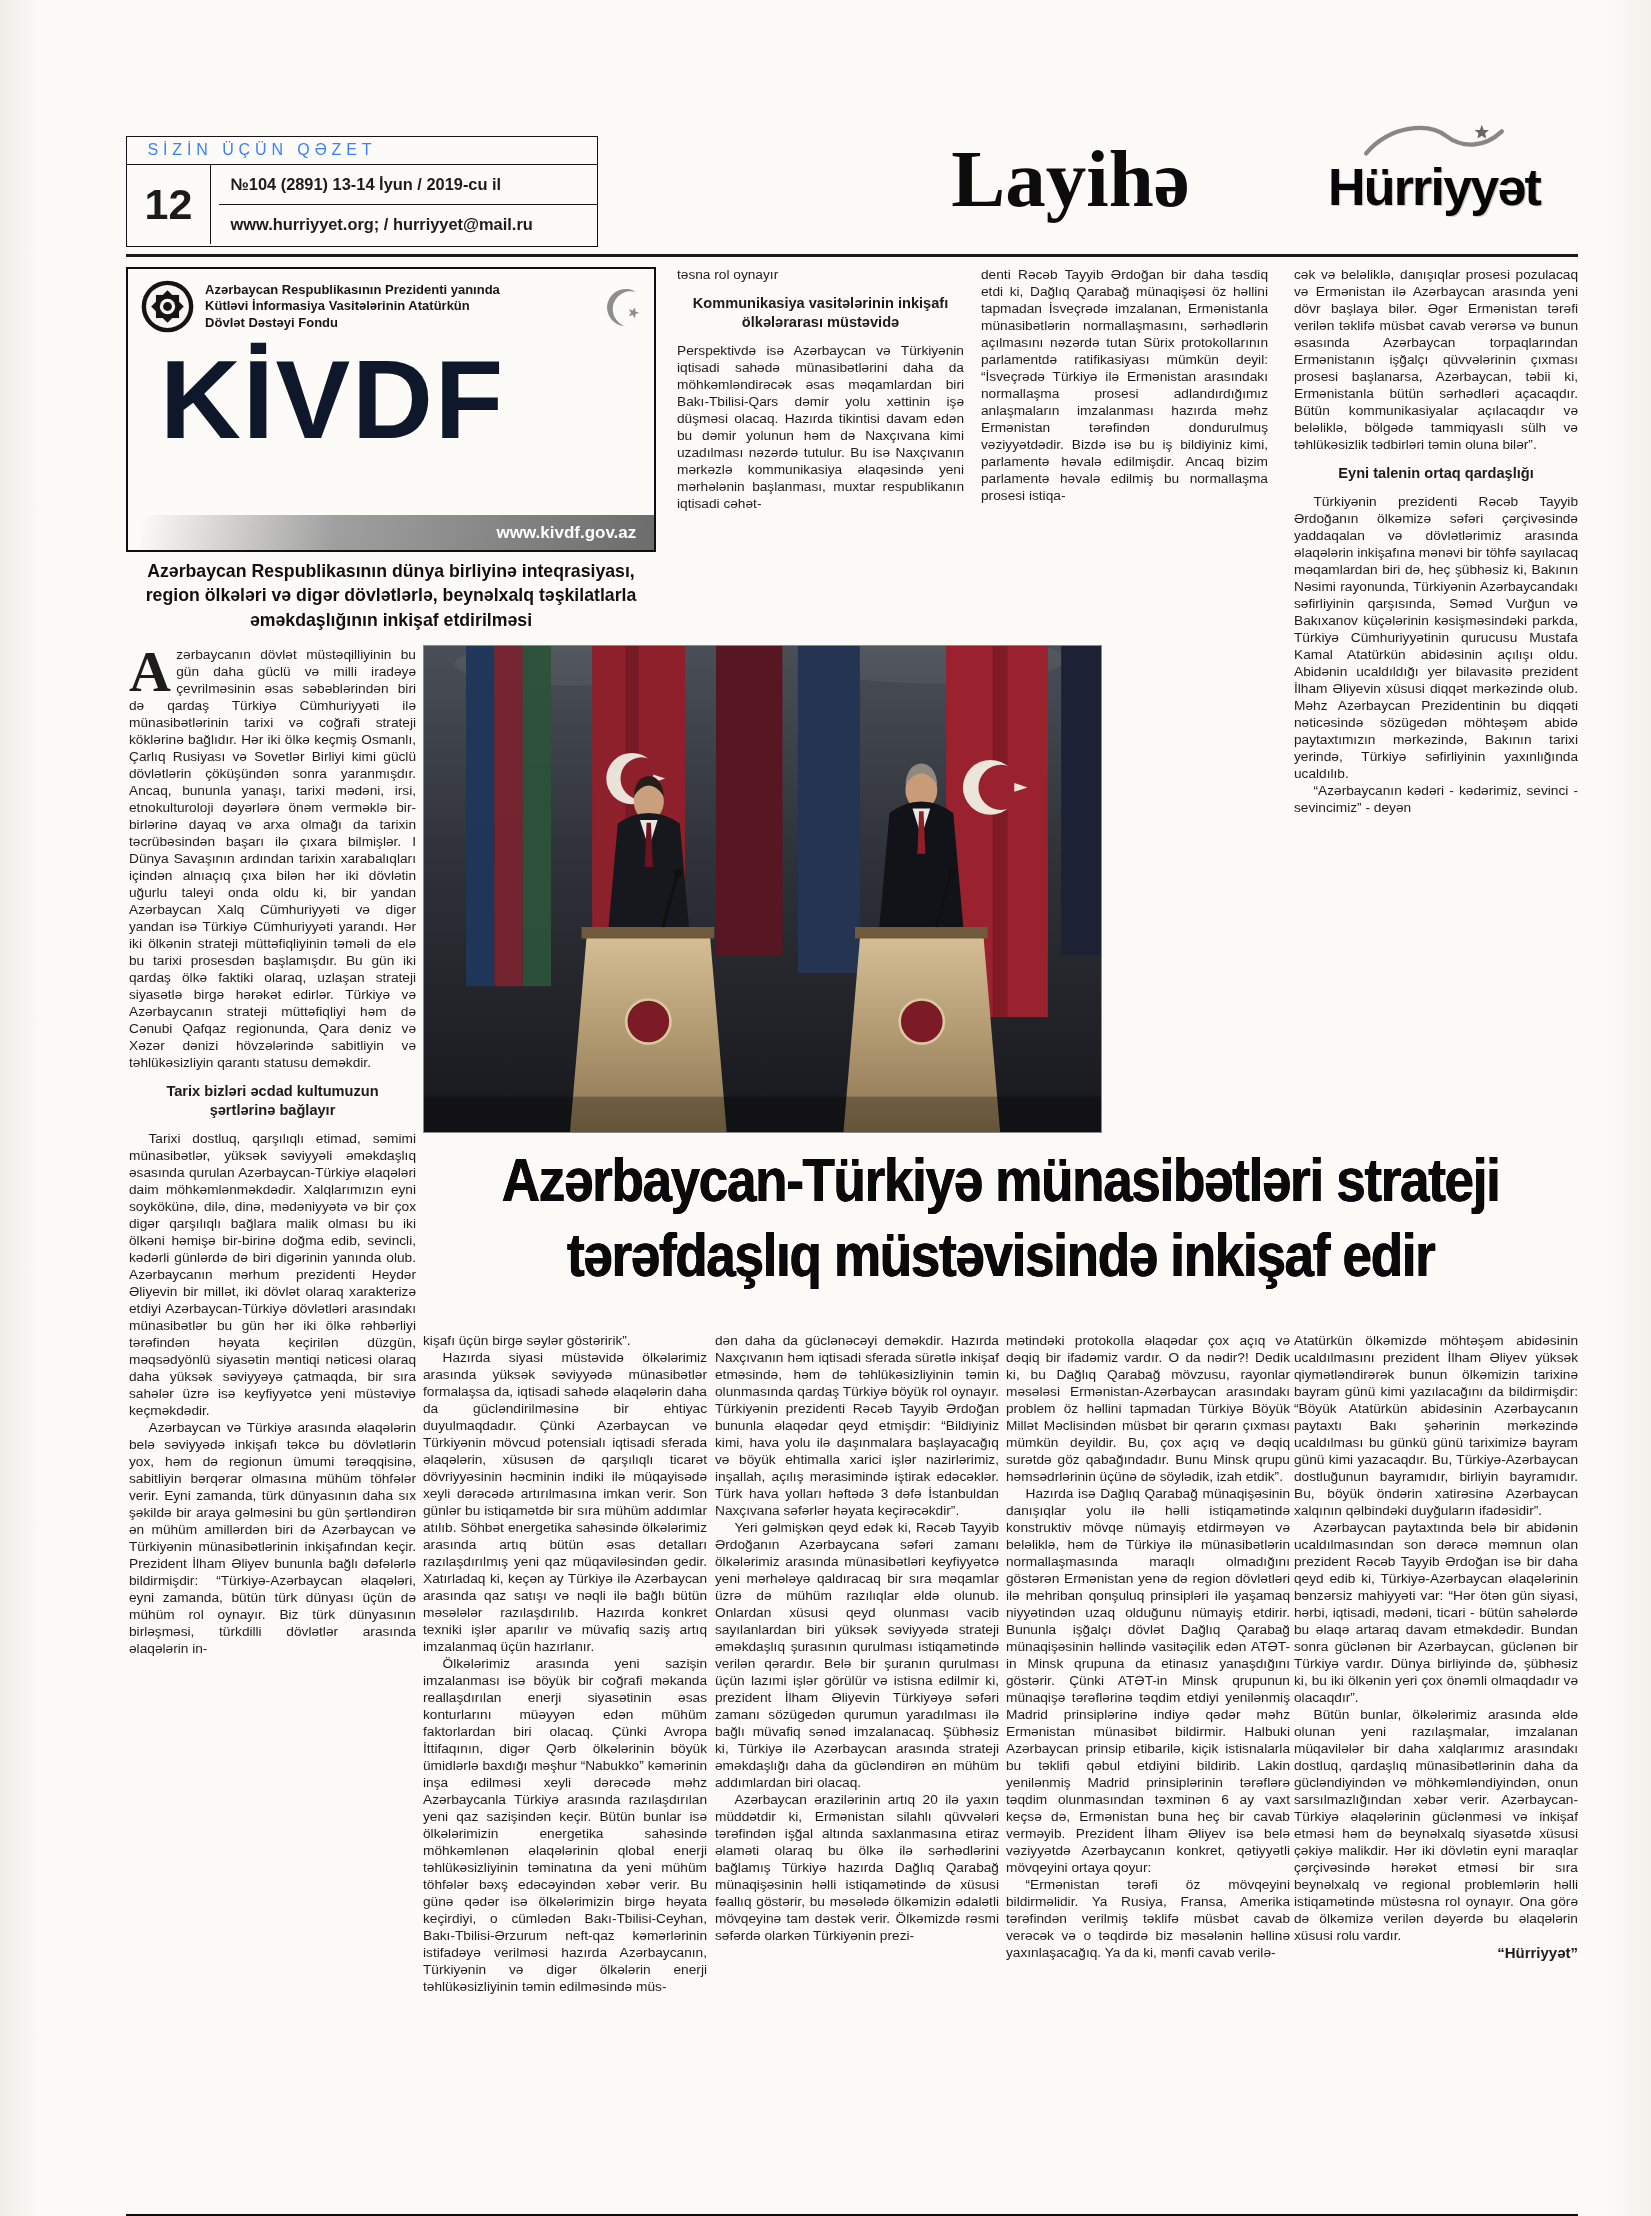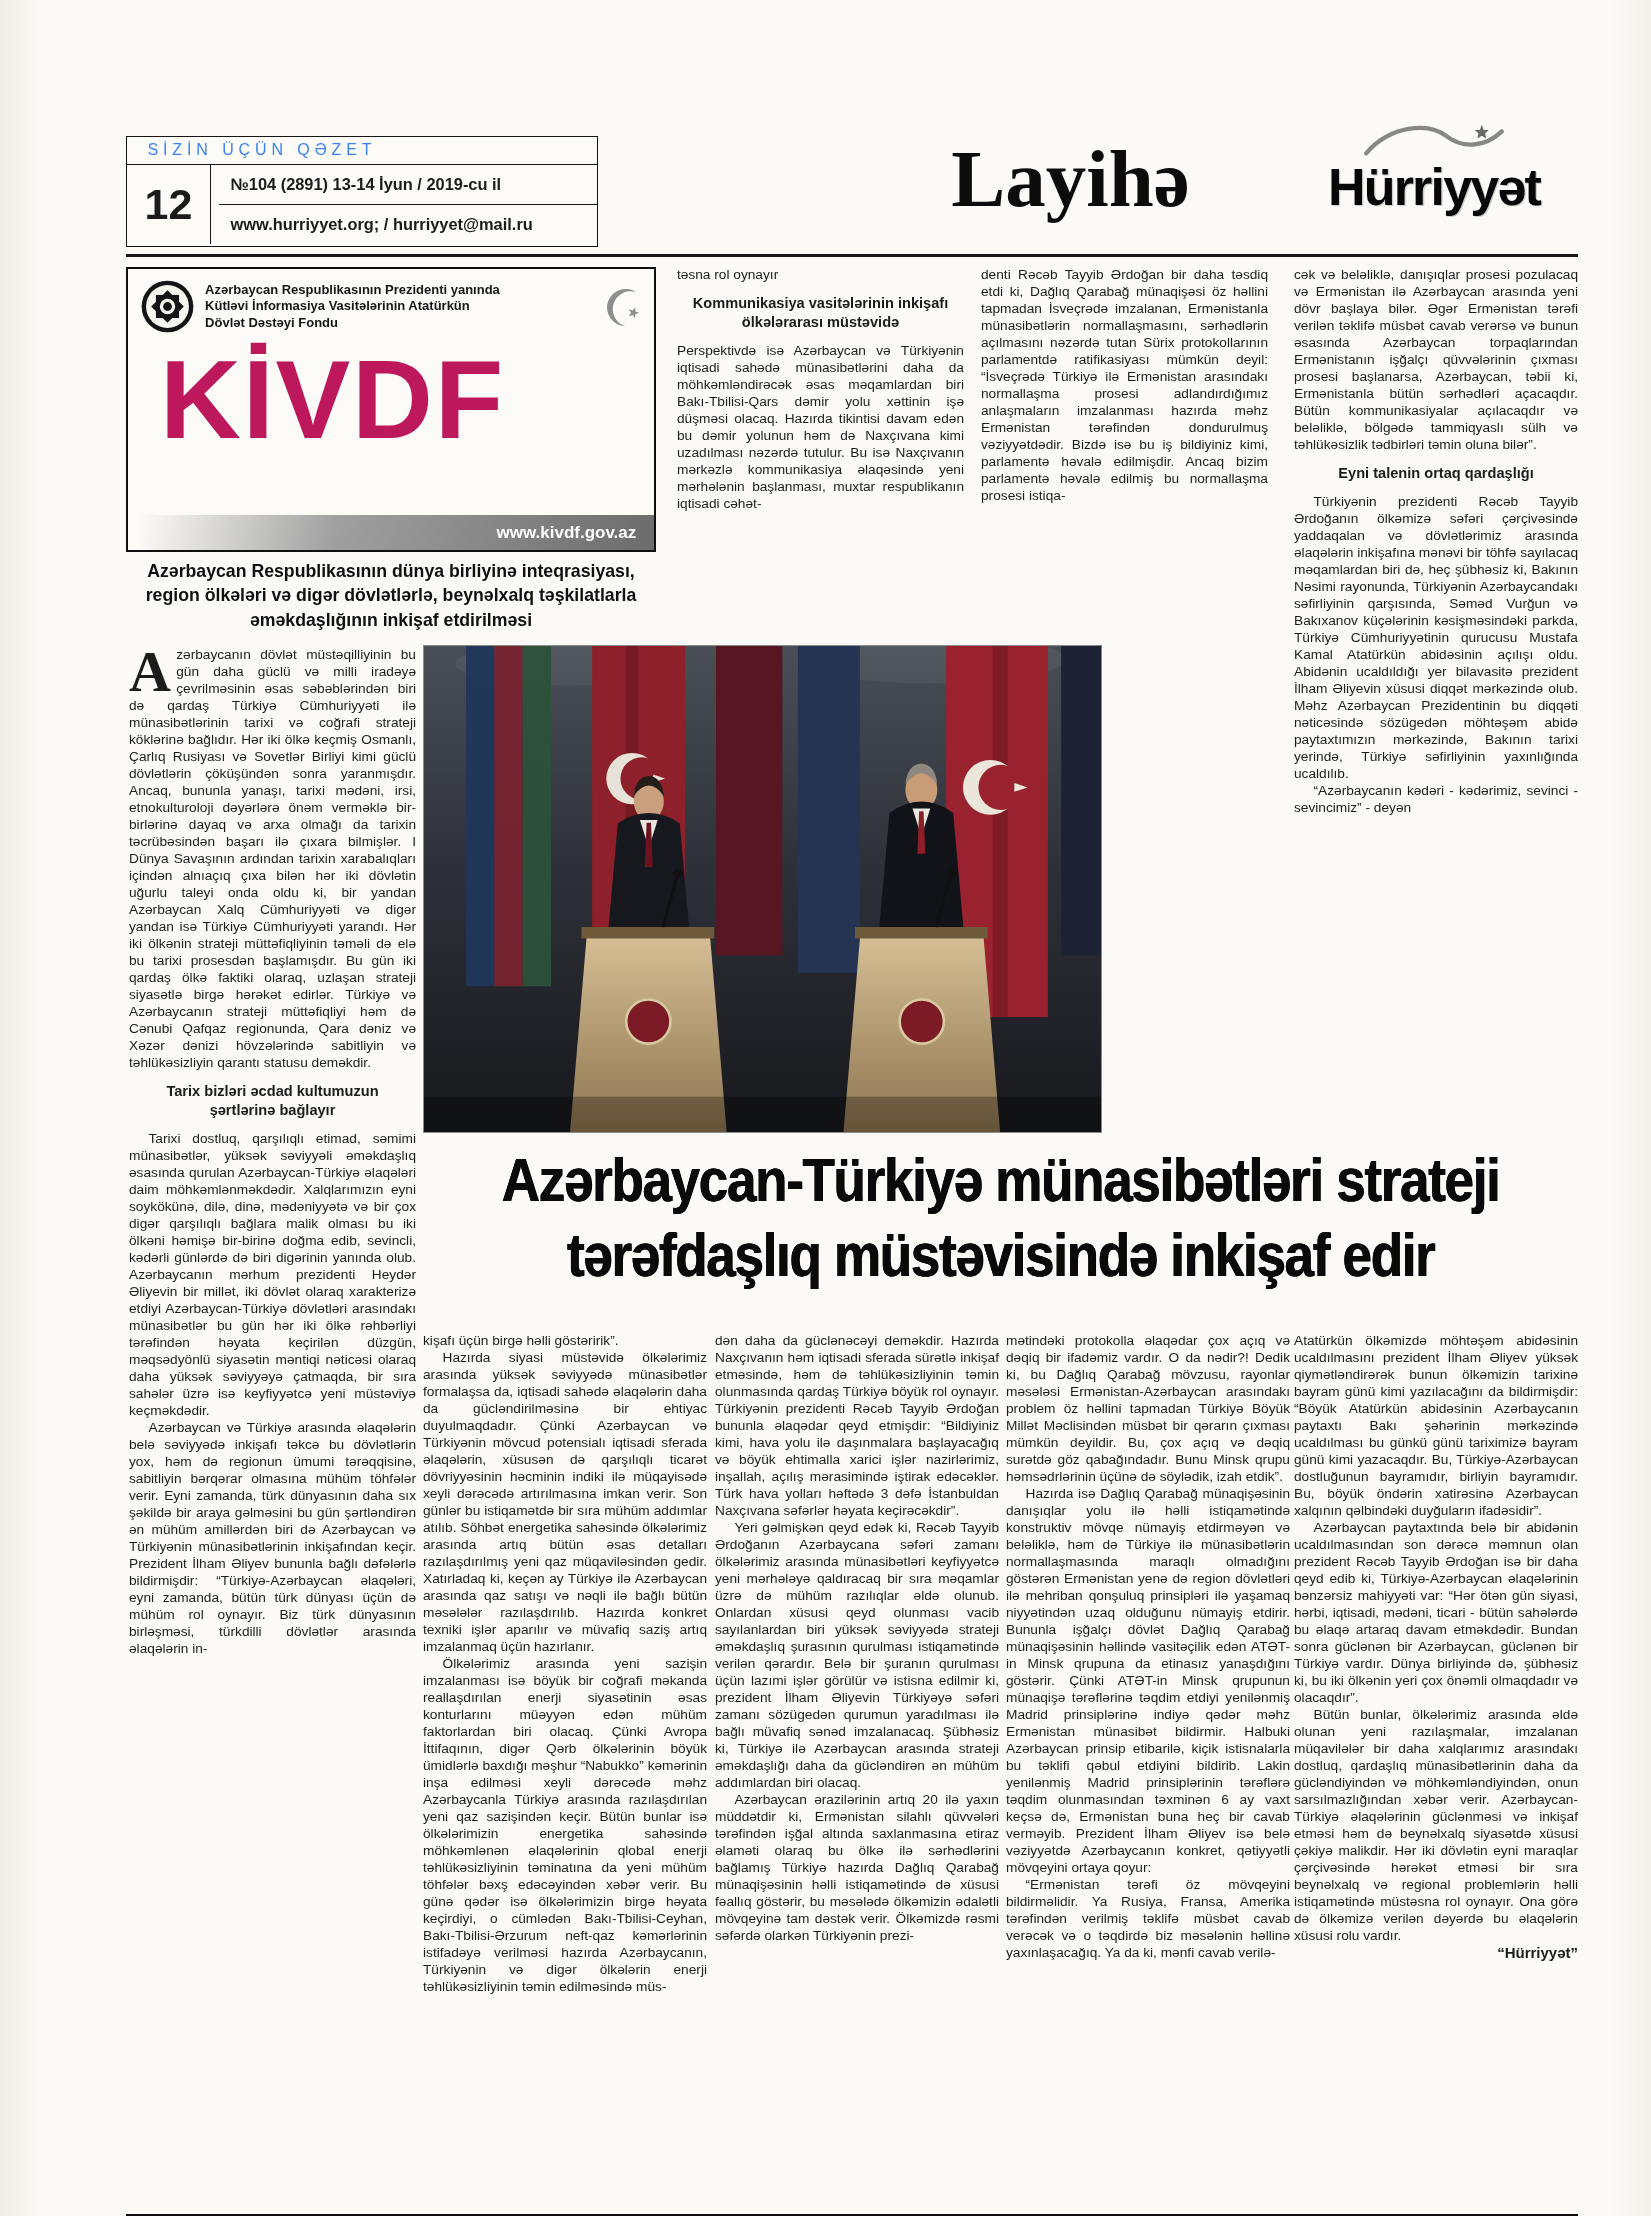--- a/index.html
+++ b/index.html
@@ -26,21 +26,21 @@
   .logo-text { font-size:52px; font-weight:bold; letter-spacing:-1.8px; color:#070707;
     text-shadow:1.3px 1.3px 0 rgba(0,0,0,0.18); font-style:normal; }
   .header-rule { position:absolute; left:126px; top:254px; width:1452px; height:2.7px; background:#1a1a1a; }
 
   
   .kivdf { position:absolute; left:126px; top:267px; width:530px; height:285px; border:2.2px solid #0f0f0f; background:#fcfbf8; overflow:hidden; }
   .kivdf-top { display:flex; align-items:center; gap:10.6px; padding:9.8px 11.5px 2.7px 11.5px; }
   .kivdf-emblem { width:55px; height:55px; flex:0 0 auto; }
   .kivdf-fund { flex:1; font-size:13px; font-weight:bold; line-height:16.4px; color:#161616; }
   .kivdf-crescent { width:41px; height:49px; flex:0 0 auto; }
-  .kivdf-logo { font-size:112px; font-weight:bold; letter-spacing:1.8px; line-height:120px; padding-left:32px; margin-top:3.5px; color:#be185d; }
+  .kivdf-logo { font-size:112px; font-weight:bold; letter-spacing:1.8px; line-height:120px; padding-left:32px; margin-top:3.5px; color:#0f172a; }
   .kivdf-site { position:absolute; left:0; right:0; bottom:0; height:35px; line-height:35px;
     background:linear-gradient(100deg, rgba(160,160,160,0) 0%, #a0a0a0 38%, #6c6c6c 100%);
     color:#fff; font-weight:bold; font-size:17px; text-align:right; padding-right:17.7px;margin-left:12px; }
 
   
   .kicker { position:absolute; left:126px; top:559px; width:530px; text-align:center;
     font-size:17.7px; line-height:24.4px; font-weight:bold; color:#101010;
     text-decoration-thickness:1.3px; text-underline-offset:4px; }
 
   .photo { position:absolute; left:423px; top:645px; width:679px; height:488px; border:0.9px solid #8a8a8a; background:#222; }
@@ -222,21 +222,21 @@
   </section>
 
   <section class="col col-5top">
     <p class="cont">cək və beləliklə, danışıqlar prosesi pozulacaq və Ermənistan ilə Azərbaycan arasında yeni dövr başlaya bilər. Əgər Ermənistan tərəfi verilən təklifə müsbət cavab verərsə və bunun əsasında Azərbaycan torpaqlarından Ermənistanın işğalçı qüvvələrinin çıxması prosesi başlanarsa, Azərbaycan, təbii ki, Ermənistanla bütün sərhədləri açacaqdır. Bütün kommunikasiyalar açılacaqdır və beləliklə, bölgədə tammiqyaslı sülh və təhlükəsizlik tədbirləri təmin oluna bilər”.</p>
     <h3 class="subhead">Eyni talenin ortaq qardaşlığı</h3>
     <p>Türkiyənin prezidenti Rəcəb Tayyib Ərdoğanın ölkəmizə səfəri çərçivəsində yaddaqalan və dövlətlərimiz arasında əlaqələrin inkişafına mənəvi bir töhfə sayılacaq məqamlardan biri də, heç şübhəsiz ki, Bakının Nəsimi rayonunda, Türkiyənin Azərbaycandakı səfirliyinin qarşısında, Səməd Vurğun və Bakıxanov küçələrinin kəsişməsindəki parkda, Türkiyə Cümhuriyyətinin qurucusu Mustafa Kamal Atatürkün abidəsinin açılışı oldu. Abidənin ucaldıldığı yer bilavasitə prezident İlham Əliyevin xüsusi diqqət mərkəzində olub. Məhz Azərbaycan Prezidentinin bu diqqəti nəticəsində sözügedən möhtəşəm abidə paytaxtımızın mərkəzində, Bakının tarixi yerində, Türkiyə səfirliyinin yaxınlığında ucaldılıb.</p>
     <p>“Azərbaycanın kədəri - kədərimiz, sevinci - sevincimiz” - deyən</p>
   </section>
 
   <section class="col col-2b">
-    <p class="cont">kişafı üçün birgə həlli göstəririk”.</p>
+    <p class="cont">kişafı üçün birgə səylər göstəririk”.</p>
     <p>Hazırda siyasi müstəvidə ölkələrimiz arasında yüksək səviyyədə münasibətlər formalaşsa da, iqtisadi sahədə əlaqələrin daha da gücləndirilməsinə bir ehtiyac duyulmaqdadır. Çünki Azərbaycan və Türkiyənin mövcud potensialı iqtisadi sferada əlaqələrin, xüsusən də qarşılıqlı ticarət dövriyyəsinin həcminin indiki ilə müqayisədə xeyli dərəcədə artırılmasına imkan verir. Son günlər bu istiqamətdə bir sıra mühüm addımlar atılıb. Söhbət energetika sahəsində ölkələrimiz arasında artıq bütün əsas detalları razılaşdırılmış yeni qaz müqaviləsindən gedir. Xatırladaq ki, keçən ay Türkiyə ilə Azərbaycan arasında qaz satışı və nəqli ilə bağlı bütün məsələlər razılaşdırılıb. Hazırda konkret texniki işlər aparılır və müvafiq saziş artıq imzalanmaq üçün hazırlanır.</p>
     <p>Ölkələrimiz arasında yeni sazişin imzalanması isə böyük bir coğrafi məkanda reallaşdırılan enerji siyasətinin əsas konturlarını müəyyən edən mühüm faktorlardan biri olacaq. Çünki Avropa İttifaqının, digər Qərb ölkələrinin böyük ümidlərlə baxdığı məşhur “Nabukko” kəmərinin inşa edilməsi xeyli dərəcədə məhz Azərbaycanla Türkiyə arasında razılaşdırılan yeni qaz sazişindən keçir. Bütün bunlar isə ölkələrimizin energetika sahəsində möhkəmlənən əlaqələrinin qlobal enerji təhlükəsizliyinin təminatına da yeni mühüm töhfələr bəxş edəcəyindən xəbər verir. Bu günə qədər isə ölkələrimizin birgə həyata keçirdiyi, o cümlədən Bakı-Tbilisi-Ceyhan, Bakı-Tbilisi-Ərzurum neft-qaz kəmərlərinin istifadəyə verilməsi hazırda Azərbaycanın, Türkiyənin və digər ölkələrin enerji təhlükəsizliyinin təmin edilməsində müs-</p>
   </section>
 
   <section class="col col-3b">
     <p class="cont">dən daha da güclənəcəyi deməkdir. Hazırda Naxçıvanın həm iqtisadi sferada sürətlə inkişaf etməsində, həm də təhlükəsizliyinin təmin olunmasında qardaş Türkiyə böyük rol oynayır. Türkiyənin prezidenti Rəcəb Tayyib Ərdoğan bununla əlaqədar qeyd etmişdir: “Bildiyiniz kimi, hava yolu ilə daşınmalara başlayacağıq və böyük ehtimalla xarici işlər nazirlərimiz, inşallah, açılış mərasimində iştirak edəcəklər. Türk hava yolları həftədə 3 dəfə İstanbuldan Naxçıvana səfərlər həyata keçirəcəkdir”.</p>
     <p>Yeri gəlmişkən qeyd edək ki, Rəcəb Tayyib Ərdoğanın Azərbaycana səfəri zamanı ölkələrimiz arasında münasibətləri keyfiyyətcə yeni mərhələyə qaldıracaq bir sıra məqamlar üzrə də mühüm razılıqlar əldə olunub. Onlardan xüsusi qeyd olunması vacib sayılanlardan biri yüksək səviyyədə strateji əməkdaşlıq şurasının qurulması istiqamətində verilən qərardır. Belə bir şuranın qurulması üçün lazımi işlər görülür və istisna edilmir ki, prezident İlham Əliyevin Türkiyəyə səfəri zamanı sözügedən qurumun yaradılması ilə bağlı müvafiq sənəd imzalanacaq. Şübhəsiz ki, Türkiyə ilə Azərbaycan arasında strateji əməkdaşlığı daha da gücləndirən ən mühüm addımlardan biri olacaq.</p>
     <p>Azərbaycan ərazilərinin artıq 20 ilə yaxın müddətdir ki, Ermənistan silahlı qüvvələri tərəfindən işğal altında saxlanmasına etiraz əlaməti olaraq bu ölkə ilə sərhədlərini bağlamış Türkiyə hazırda Dağlıq Qarabağ münaqişəsinin həlli istiqamətində də xüsusi fəallıq göstərir, bu məsələdə ölkəmizin ədalətli mövqeyinə tam dəstək verir. Ölkəmizdə rəsmi səfərdə olarkən Türkiyənin prezi-</p>
   </section>
 

